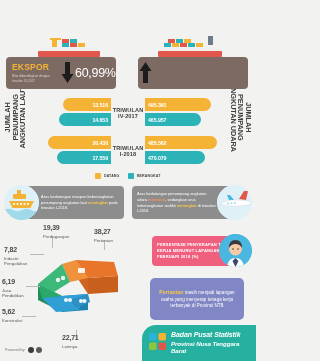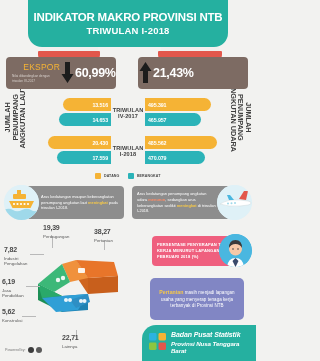--- a/index.html
+++ b/index.html
@@ -41,31 +41,30 @@
   .cont { position:absolute; width:7px; height:4px; }
 
   
   .stat-card {
     position:absolute; top:57px; width:110px; height:32px;
     background:#7d6b63; border-radius:4px;
     display:flex; align-items:center; z-index:5;
   }
   .stat-left { width:54px; padding-left:6px; }
   .stat-label {
-    font-size:8.5px; font-weight:normal; line-height:1;
+    font-size:8.5px; font-weight:bold; line-height:1;
     letter-spacing:0.2px;
-    text-align:right;
   }
   .stat-note {
     font-size:3.1px; color:#d9d2cd; line-height:1.35; margin-top:2.5px;
     letter-spacing:0.05px;
   }
   .stat-arrow { width:15px; display:flex; justify-content:center; }
   .stat-pct {
-    color:#ffffff; font-size:12.5px; font-weight:bold; letter-spacing:-0.3px;
+    color:#ffffff; font-size:12.5px; font-weight:normal; letter-spacing:-0.3px;
   }
 
   
   .side-label {
     position:absolute; font-size:7.4px; font-weight:bold;
     color:#3f3f3f; line-height:1.02; letter-spacing:-0.1px;
     text-align:center; z-index:4;
   }
   .side-left  { left:-20px; top:106px; width:70px; transform:rotate(-90deg); }
   .side-right { right:-20px; top:106px; width:70px; transform:rotate(90deg); }
@@ -194,45 +193,40 @@
     <div class="cont" style="left:22px;bottom:13px;background:#e2574c;"></div>
     <div class="cont" style="left:30px;bottom:13px;background:#2bb3b8;"></div>
     <div class="cont" style="left:38px;bottom:13px;background:#f5b335;"></div>
     <div class="cont" style="left:10px;bottom:17px;background:#e2574c;"></div>
     <div class="cont" style="left:18px;bottom:17px;background:#2bb3b8;"></div>
     <div class="cont" style="left:26px;bottom:17px;background:#f5b335;"></div>
     <div class="ship-deck"></div>
     <div class="ship-hull"></div>
   </div>
 
-  <div class="header-band">
-    <div class="header-title">INDIKATOR MAKRO PROVINSI NTB</div>
-    <div class="header-sub">TRIWULAN I-2018</div>
-  </div>
 
   <div class="stat-card" style="left:6px;">
     <div class="stat-left">
       <div class="stat-label" style="color:#f5b335;">EKSPOR</div>
       <div class="stat-note">Nilai dibandingkan dengan triwulan IV-2017</div>
     </div>
     <div class="stat-arrow">
       <svg width="13" height="22" viewBox="0 0 13 22" aria-hidden="true">
         <path d="M4 0 h5 v12 h3.5 L6.5 21 L0.5 12 H4 Z" fill="#1c1c1c"></path>
       </svg>
     </div>
     <div class="stat-pct">60,99%</div>
   </div>
 
   <div class="stat-card" style="left:138px;">
     <div class="stat-arrow">
       <svg width="13" height="22" viewBox="0 0 13 22" aria-hidden="true">
         <path d="M6.5 0 L12.5 9 H9 v12 H4 V9 H0.5 Z" fill="#1c1c1c"></path>
       </svg>
     </div>
-    <div class="stat-pct">21,43%</div>
   </div>
 
   <div class="side-label side-left">JUMLAH PENUMPANG ANGKUTAN LAUT</div>
   <div class="side-label side-right">JUMLAH PENUMPANG ANGKUTAN UDARA</div>
 
   <div class="chart">
 
     <div class="qgroup" style="top:0;">
       <div class="bar bar-left c-amber" style="top:1px; width:48px;">
         <span class="bar-val">13.516</span>

